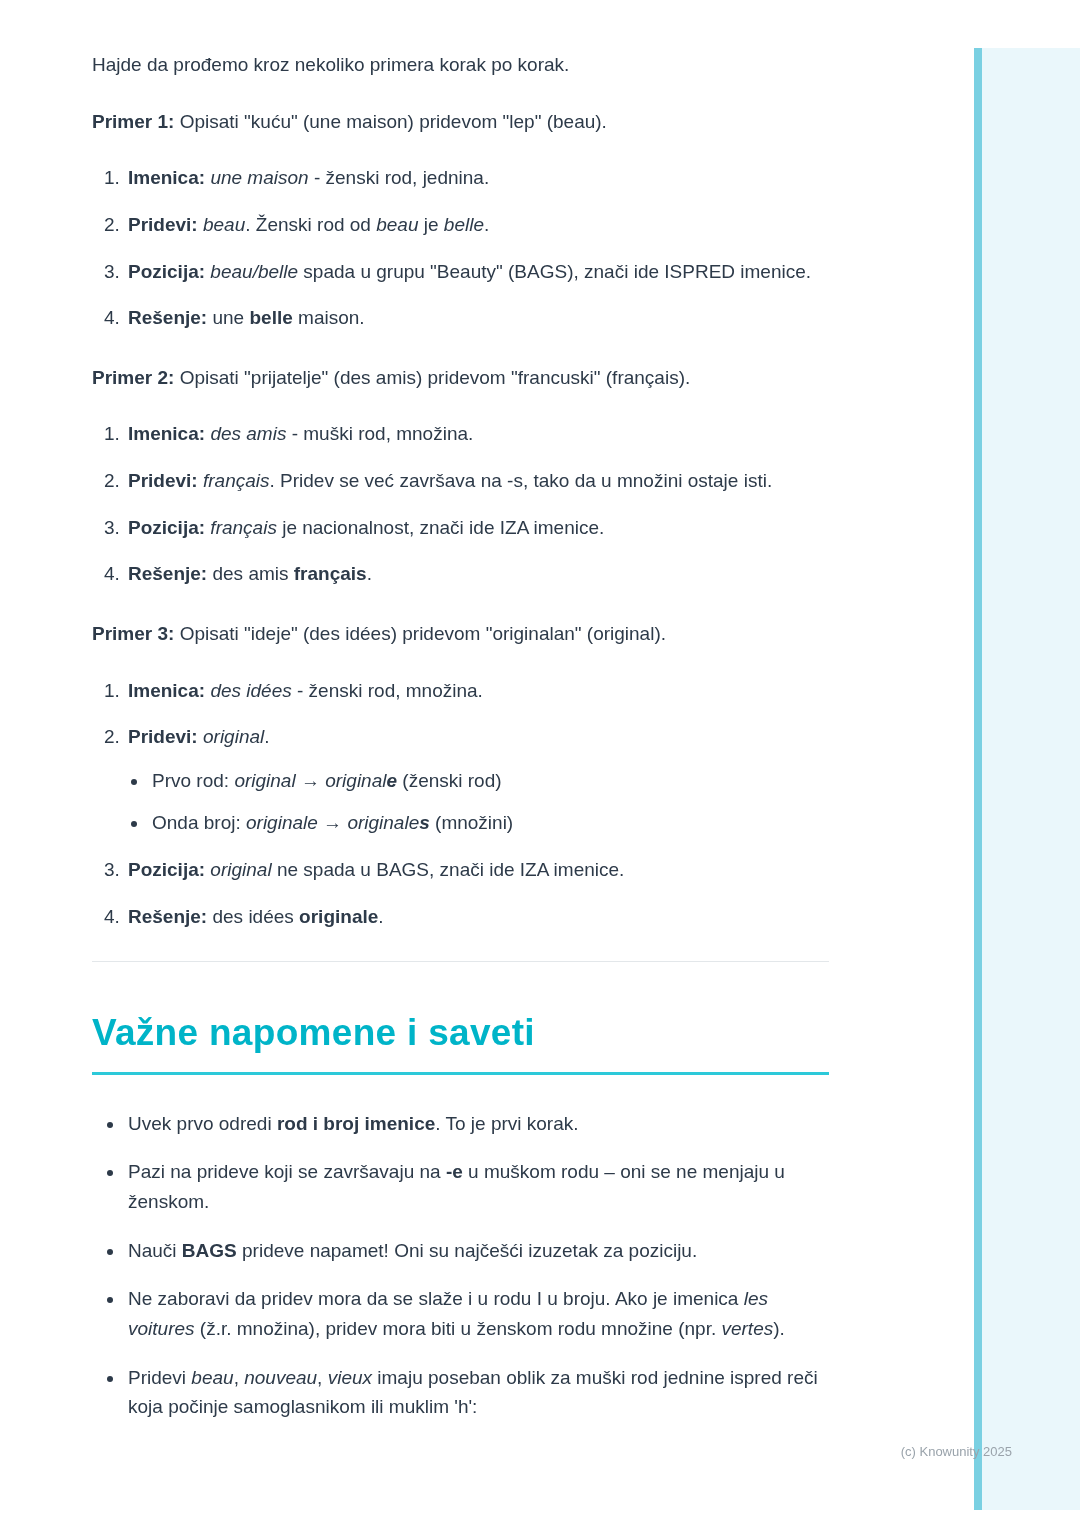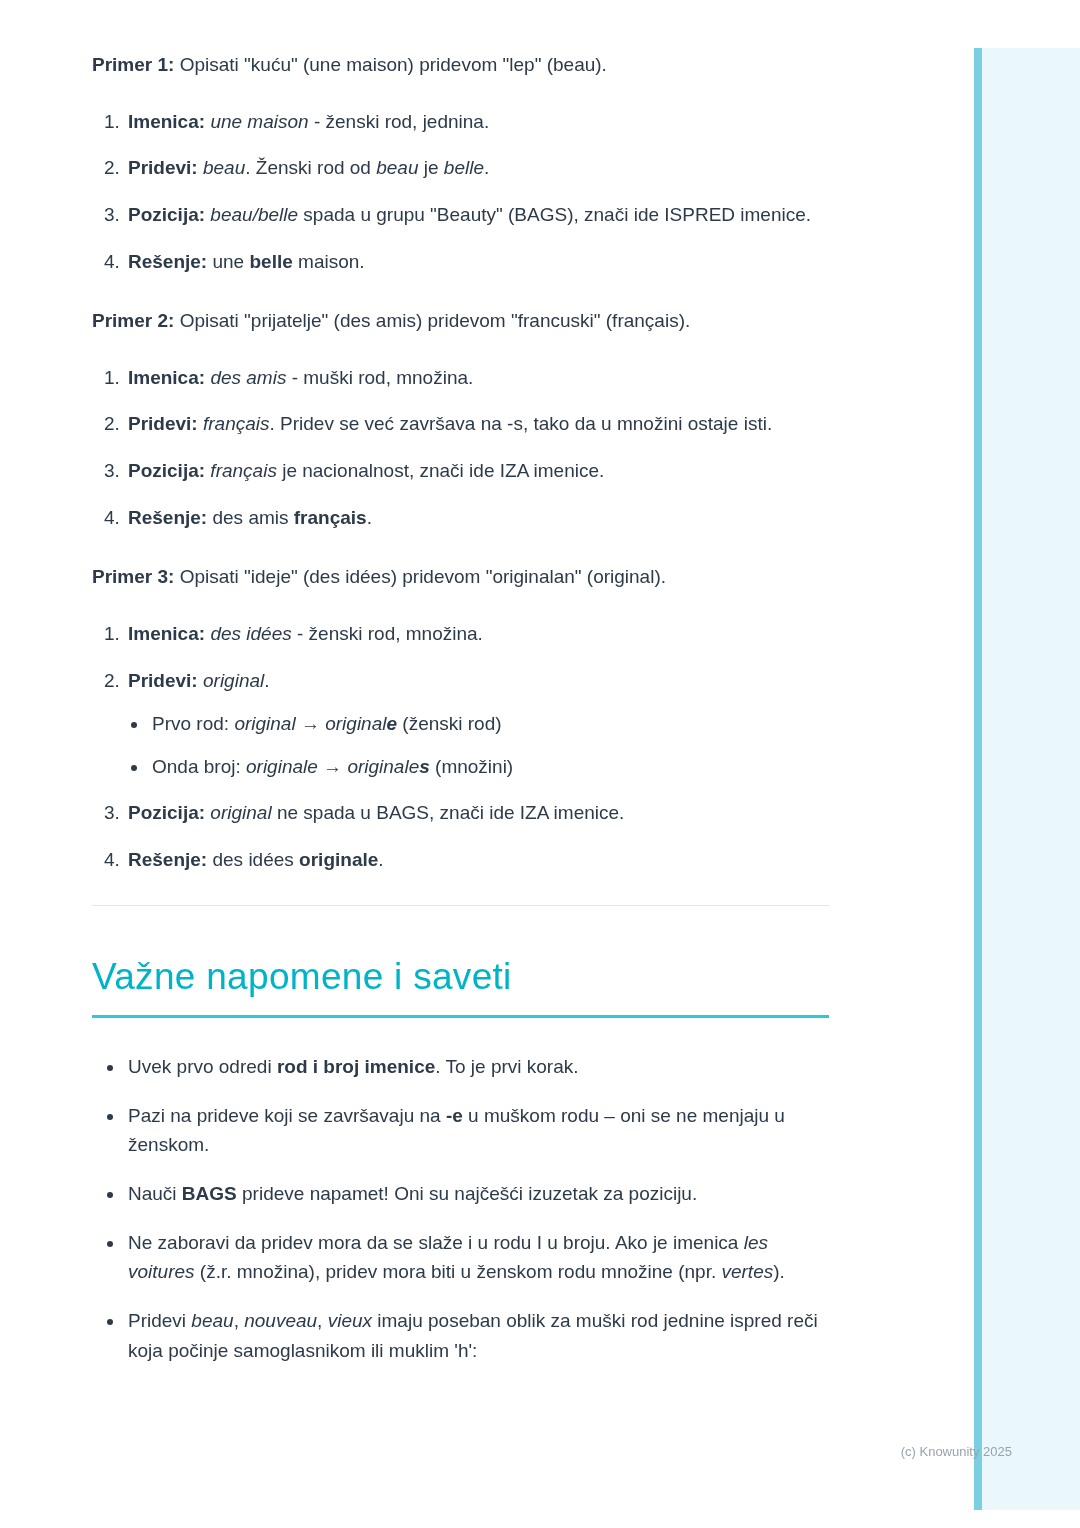--- a/index.html
+++ b/index.html
@@ -40,21 +40,21 @@
   ul.sub{
     margin:14px 0 0;padding-left:21px;list-style:disc;
   }
   ul.sub>li{margin-bottom:13px;padding-left:3px;}
   hr.divider{
     border:none;border-top:1px solid var(--divider);
     margin:20px 0 0;
   }
   h1.notes-heading{
     color:var(--accent);
-    font-size:37px;line-height:1.15;font-weight:400;
+    font-size:37px;line-height:1.15;font-weight:700;
     letter-spacing:0.3px;
     margin:50px 0 0;padding-bottom:17px;
     border-bottom:3px solid var(--accent-underline);
   }
   ul.notes{
     margin:34px 0 0;padding-left:33px;list-style:disc;
   }
   ul.notes>li{margin-bottom:19px;padding-left:3px;}
   .footer{
     position:absolute;right:68px;bottom:66px;z-index:2;
@@ -64,20 +64,21 @@
 </head>
 <body>
 
 <div class="page">
 
   <div class="side-panel"></div>
   <div class="side-line"></div>
 
   <div class="content">
 
+    <p class="para"><span>Hajde da prođemo kroz nekoliko primera korak po korak.</span></p>
 
     <section>
       <p class="para"><span class="b">Primer 1:</span><span> Opisati "kuću" (une maison) pridevom "lep" (beau).</span></p>
       <ol class="steps">
         <li class="step"><span class="b">Imenica:</span><span> </span><span class="i">une maison</span><span> - ženski rod, jednina.</span></li>
         <li class="step"><span class="b">Pridevi:</span><span> </span><span class="i">beau</span><span>. Ženski rod od </span><span class="i">beau</span><span> je </span><span class="i">belle</span><span>.</span></li>
         <li class="step"><span class="b">Pozicija:</span><span> </span><span class="i">beau/belle</span><span> spada u grupu "Beauty" (BAGS), znači ide ISPRED imenice.</span></li>
         <li class="step"><span class="b">Rešenje:</span><span> une </span><span class="b">belle</span><span> maison.</span></li>
       </ol>
     </section>

